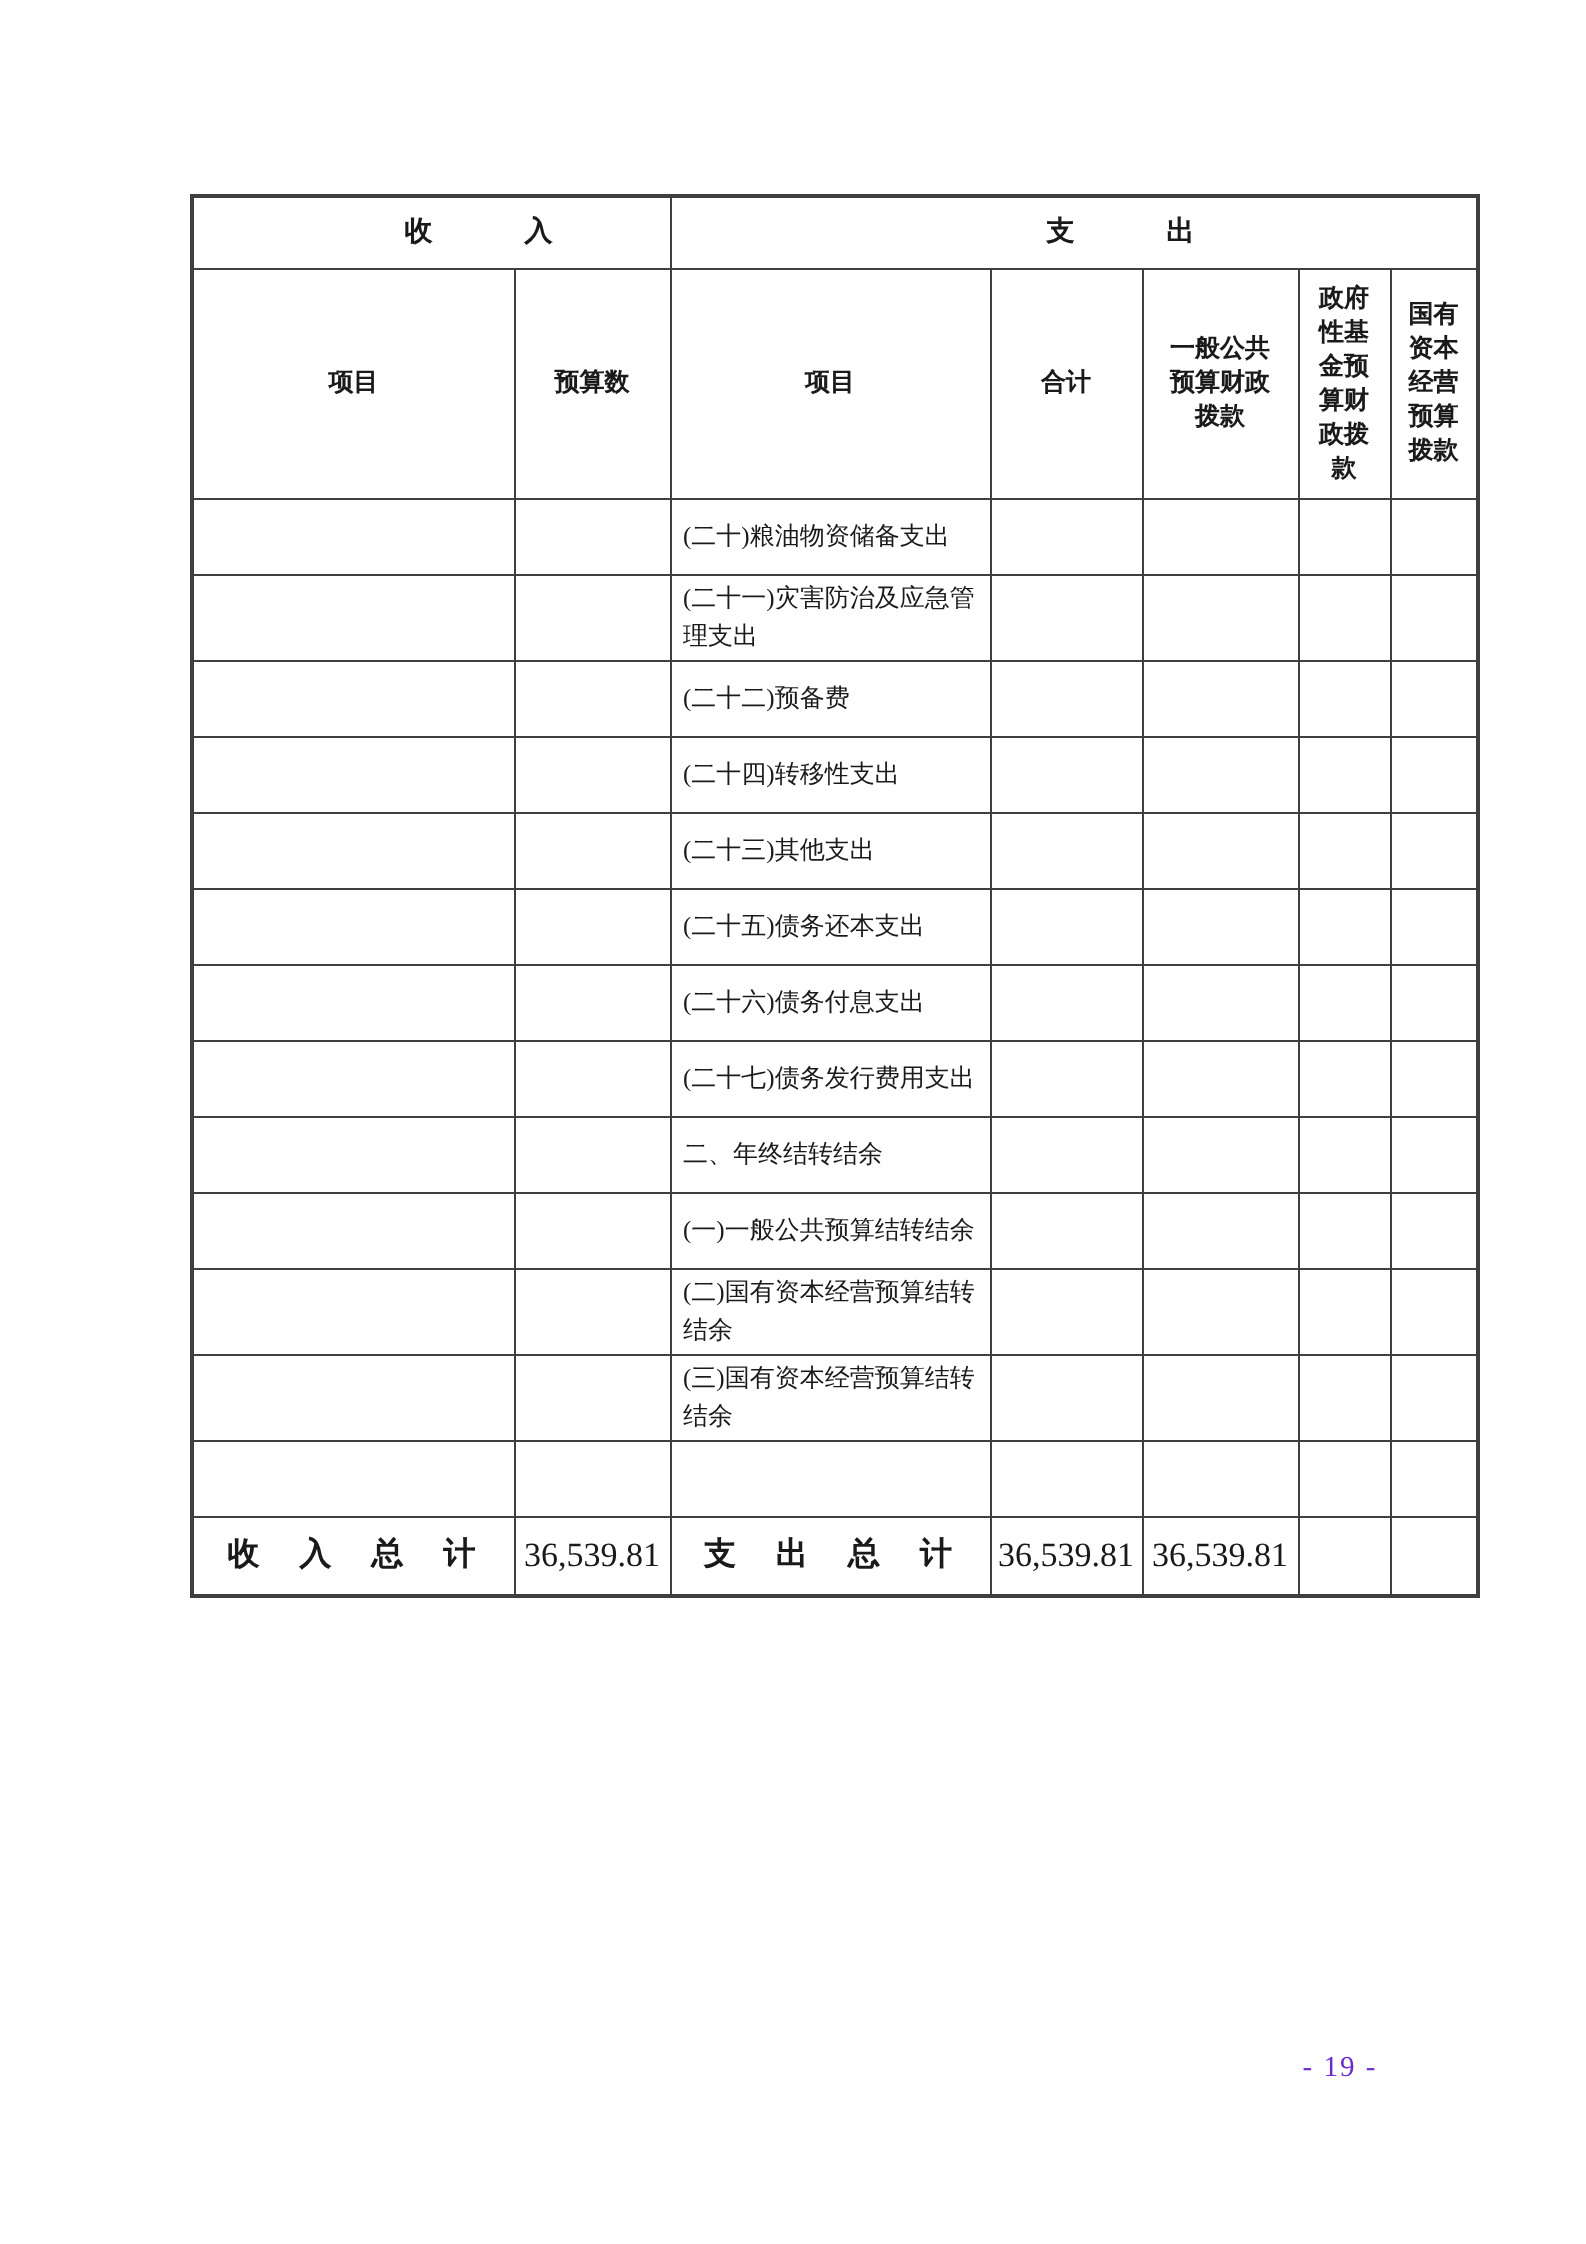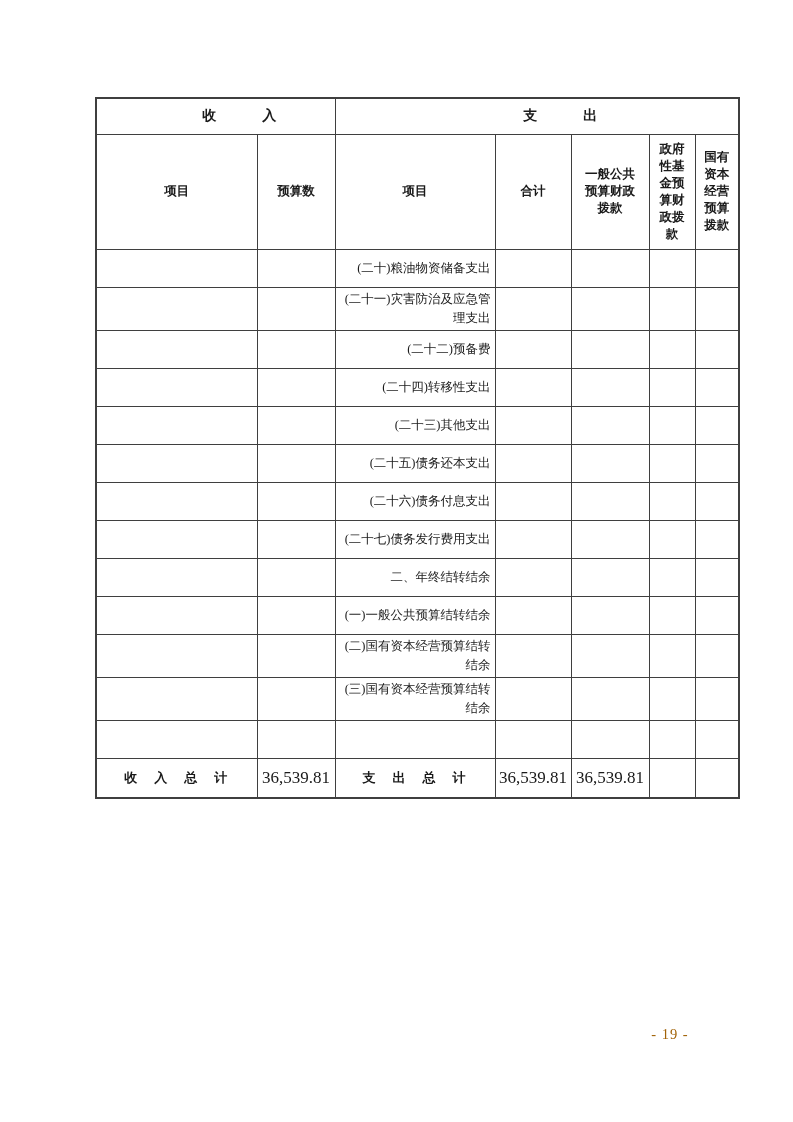--- a/index.html
+++ b/index.html
@@ -48,53 +48,53 @@
     line-height: 17px;
     padding: 2px 1px;
   }
   
   tbody td {
     height: 38px;
     font-size: 12.5px;
     line-height: 19px;
   }
   tbody td.c2 {           
-    text-align: right;
+    text-align: left;
     padding: 2px 4px 2px 6px;
     font-family: Liberation Serif, serif;
   }
   tbody td.c0 { padding: 2px 4px; }
   tbody td.c1, tbody td.c3, tbody td.c4, tbody td.c5, tbody td.c6 {
     text-align: center;
     padding: 2px 1px;
   }
   
   tr.total-row td {
     height: 40px;
-    font-size: 13px;
+    font-size: 16px;
   }
   tr.total-row td.label {
     font-weight: bold;
     text-align: center;
     letter-spacing: 2px;
     white-space: nowrap;
   }
   tr.total-row td.num {
     text-align: center;
     font-size: 17px;
   }
   .page-number {
     position: absolute;
     left: 630px;
     top: 1026px;
     width: 80px;
     text-align: center;
     font-size: 14.5px;
     letter-spacing: 1px;
-    color: #a16207;
+    color: #6d28d9;
   }
 </style>
 </head>
 <body>
 
 <div class="page">
 
   <table class="budget">
     <colgroup>
       <col style="width:161px">

